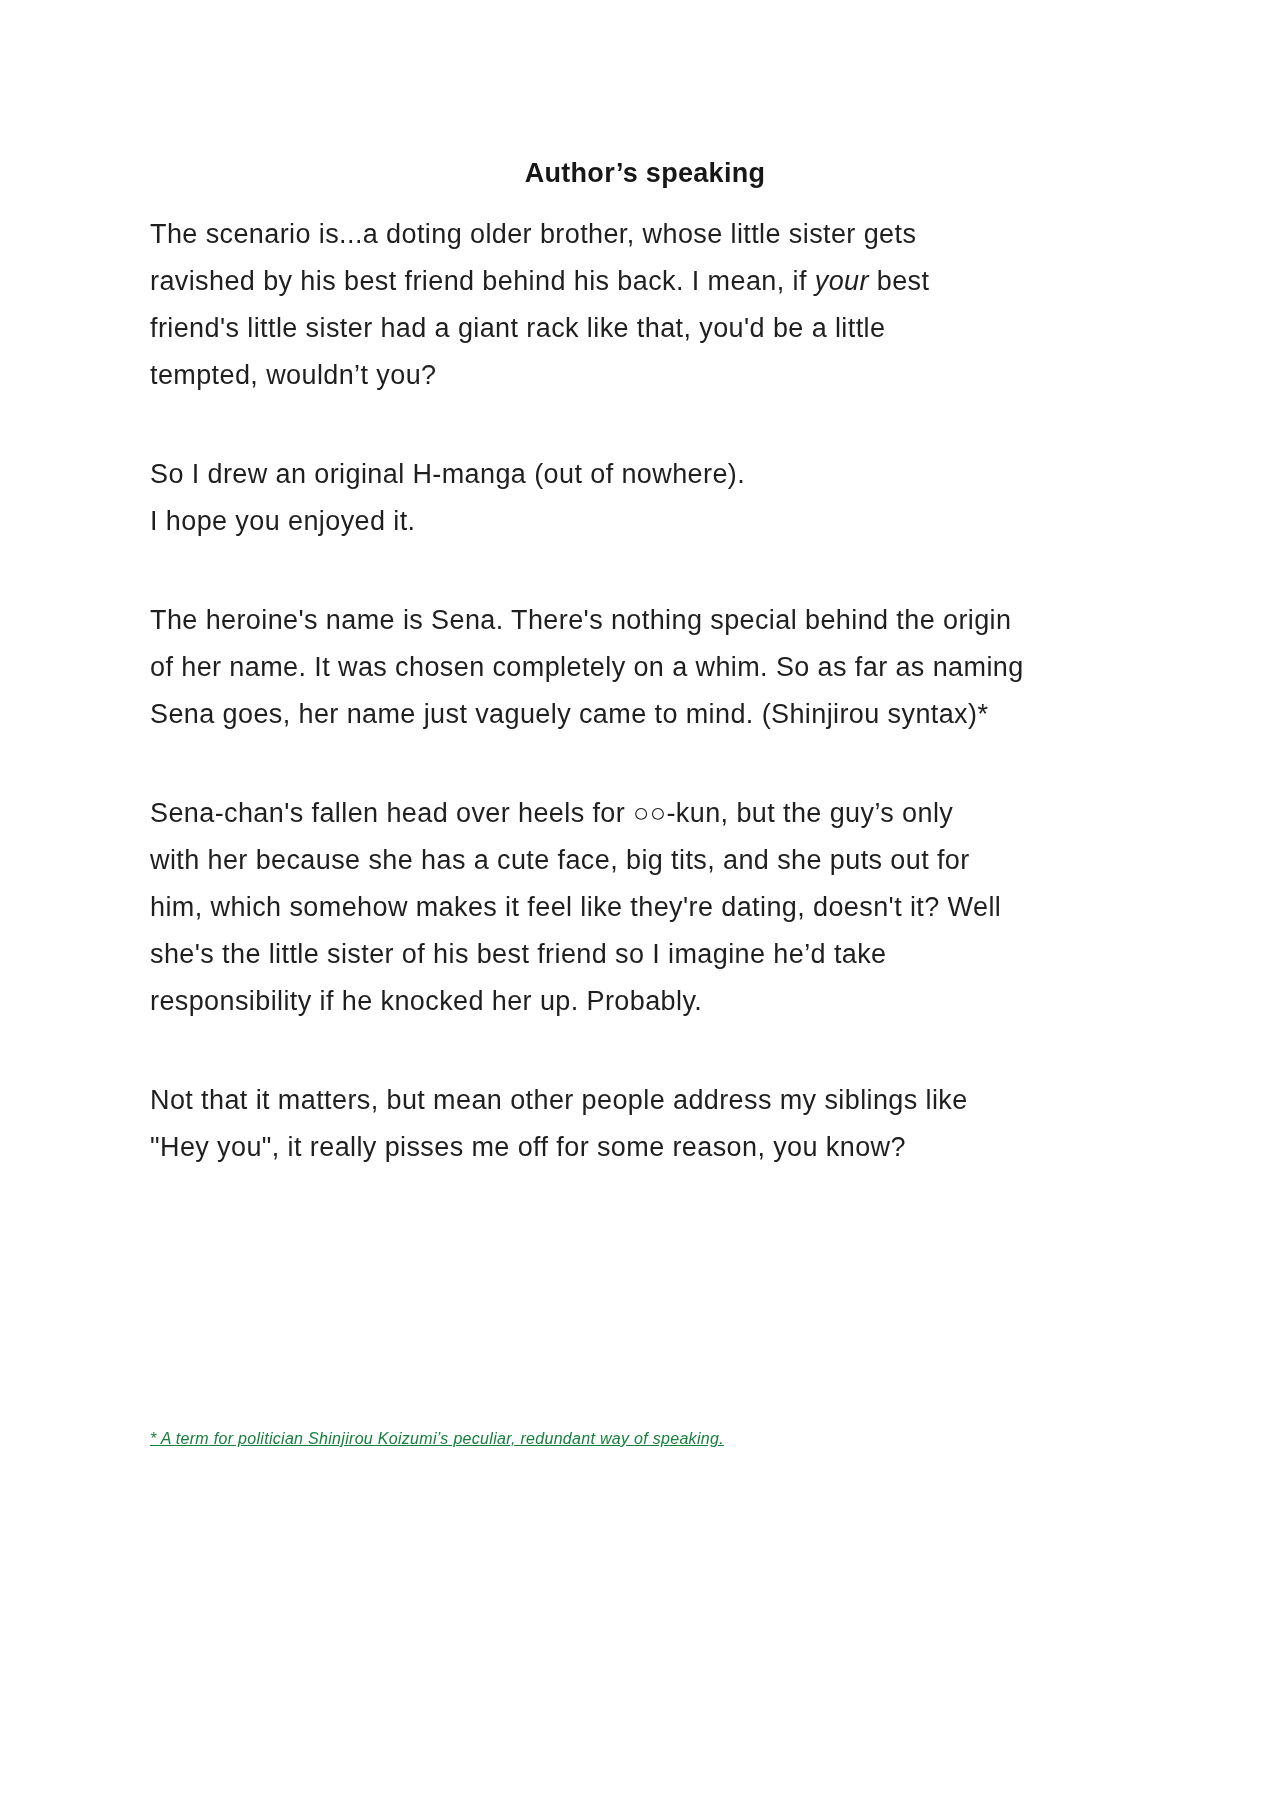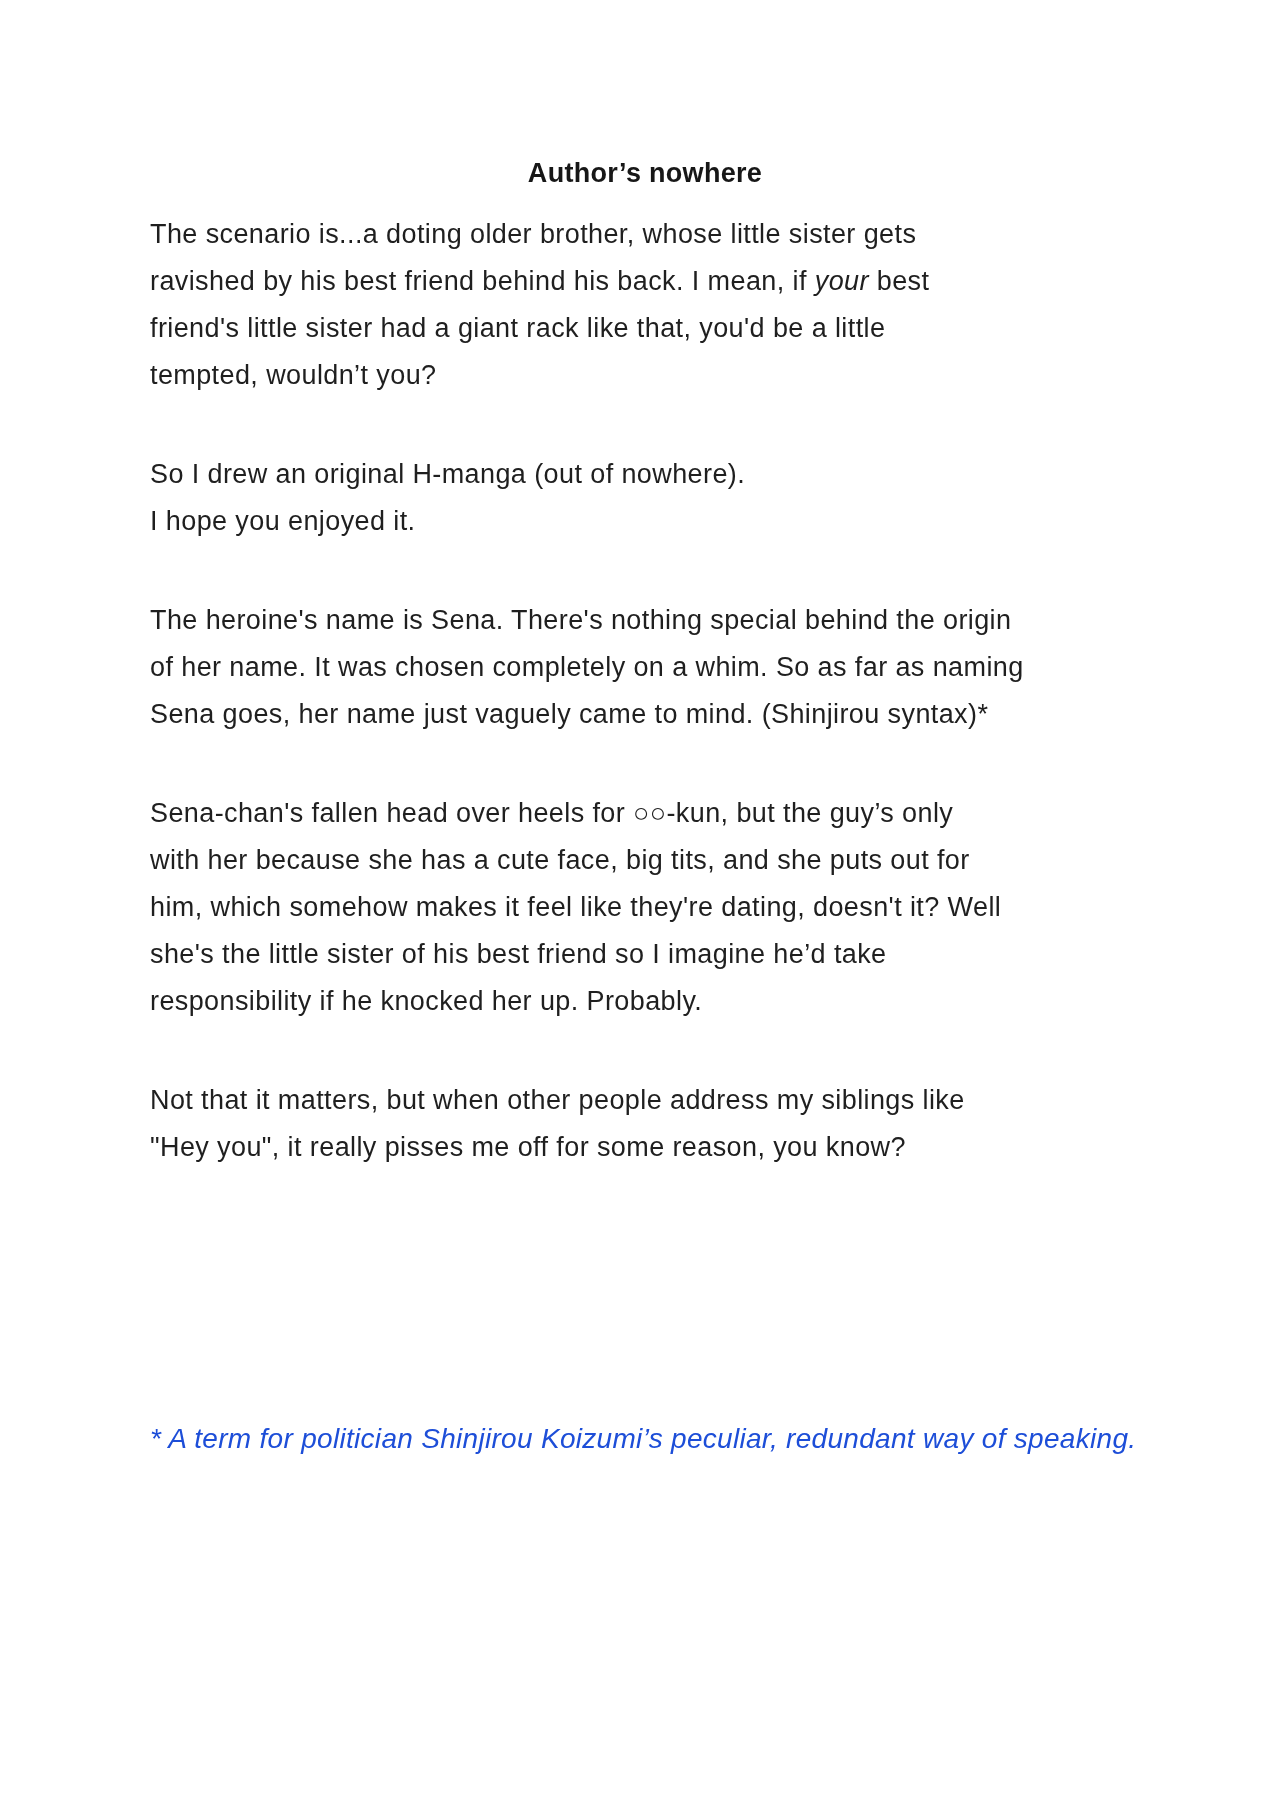--- a/index.html
+++ b/index.html
@@ -34,55 +34,56 @@
     line-height: 47px;
     letter-spacing: 0.4px;
     margin: 0 0 52px 0;
     white-space: pre-line;
     color: #1f1f1f;
   }
   .para .em {
     font-style: italic;
   }
   .footnote {
-    font-size: 28px;
+    font-size: 16px;
     font-style: italic;
     line-height: 40px;
     letter-spacing: 0.3px;
     margin: 248px 0 0 0;
     white-space: pre-line;
-    color: #1d4ed8;
+    color: #15803d;
+    text-decoration: underline;
   }
 </style>
 </head>
 <body>
 
 <div class="page">
   <div class="content">
 
-    <div class="title">Author’s nowhere</div>
+    <div class="title">Author’s speaking</div>
 
     <p class="para"><span>The scenario is...a doting older brother, whose little sister gets
 ravished by his best friend behind his back. I mean, if </span><span class="em">your</span><span> best
 friend's little sister had a giant rack like that, you'd be a little
 tempted, wouldn’t you?</span></p>
 
     <p class="para">So I drew an original H-manga (out of nowhere).
 I hope you enjoyed it.</p>
 
     <p class="para">The heroine's name is Sena. There's nothing special behind the origin
 of her name. It was chosen completely on a whim. So as far as naming
 Sena goes, her name just vaguely came to mind. (Shinjirou syntax)*</p>
 
     <p class="para">Sena-chan's fallen head over heels for ○○-kun, but the guy’s only
 with her because she has a cute face, big tits, and she puts out for
 him, which somehow makes it feel like they're dating, doesn't it? Well
 she's the little sister of his best friend so I imagine he’d take
 responsibility if he knocked her up. Probably.</p>
 
-    <p class="para">Not that it matters, but when other people address my siblings like
+    <p class="para">Not that it matters, but mean other people address my siblings like
 "Hey you", it really pisses me off for some reason, you know?</p>
 
 
     <p class="footnote">* A term for politician Shinjirou Koizumi’s peculiar, redundant way of speaking.</p>
 
   </div>
 </div>
 
 </body></html>

